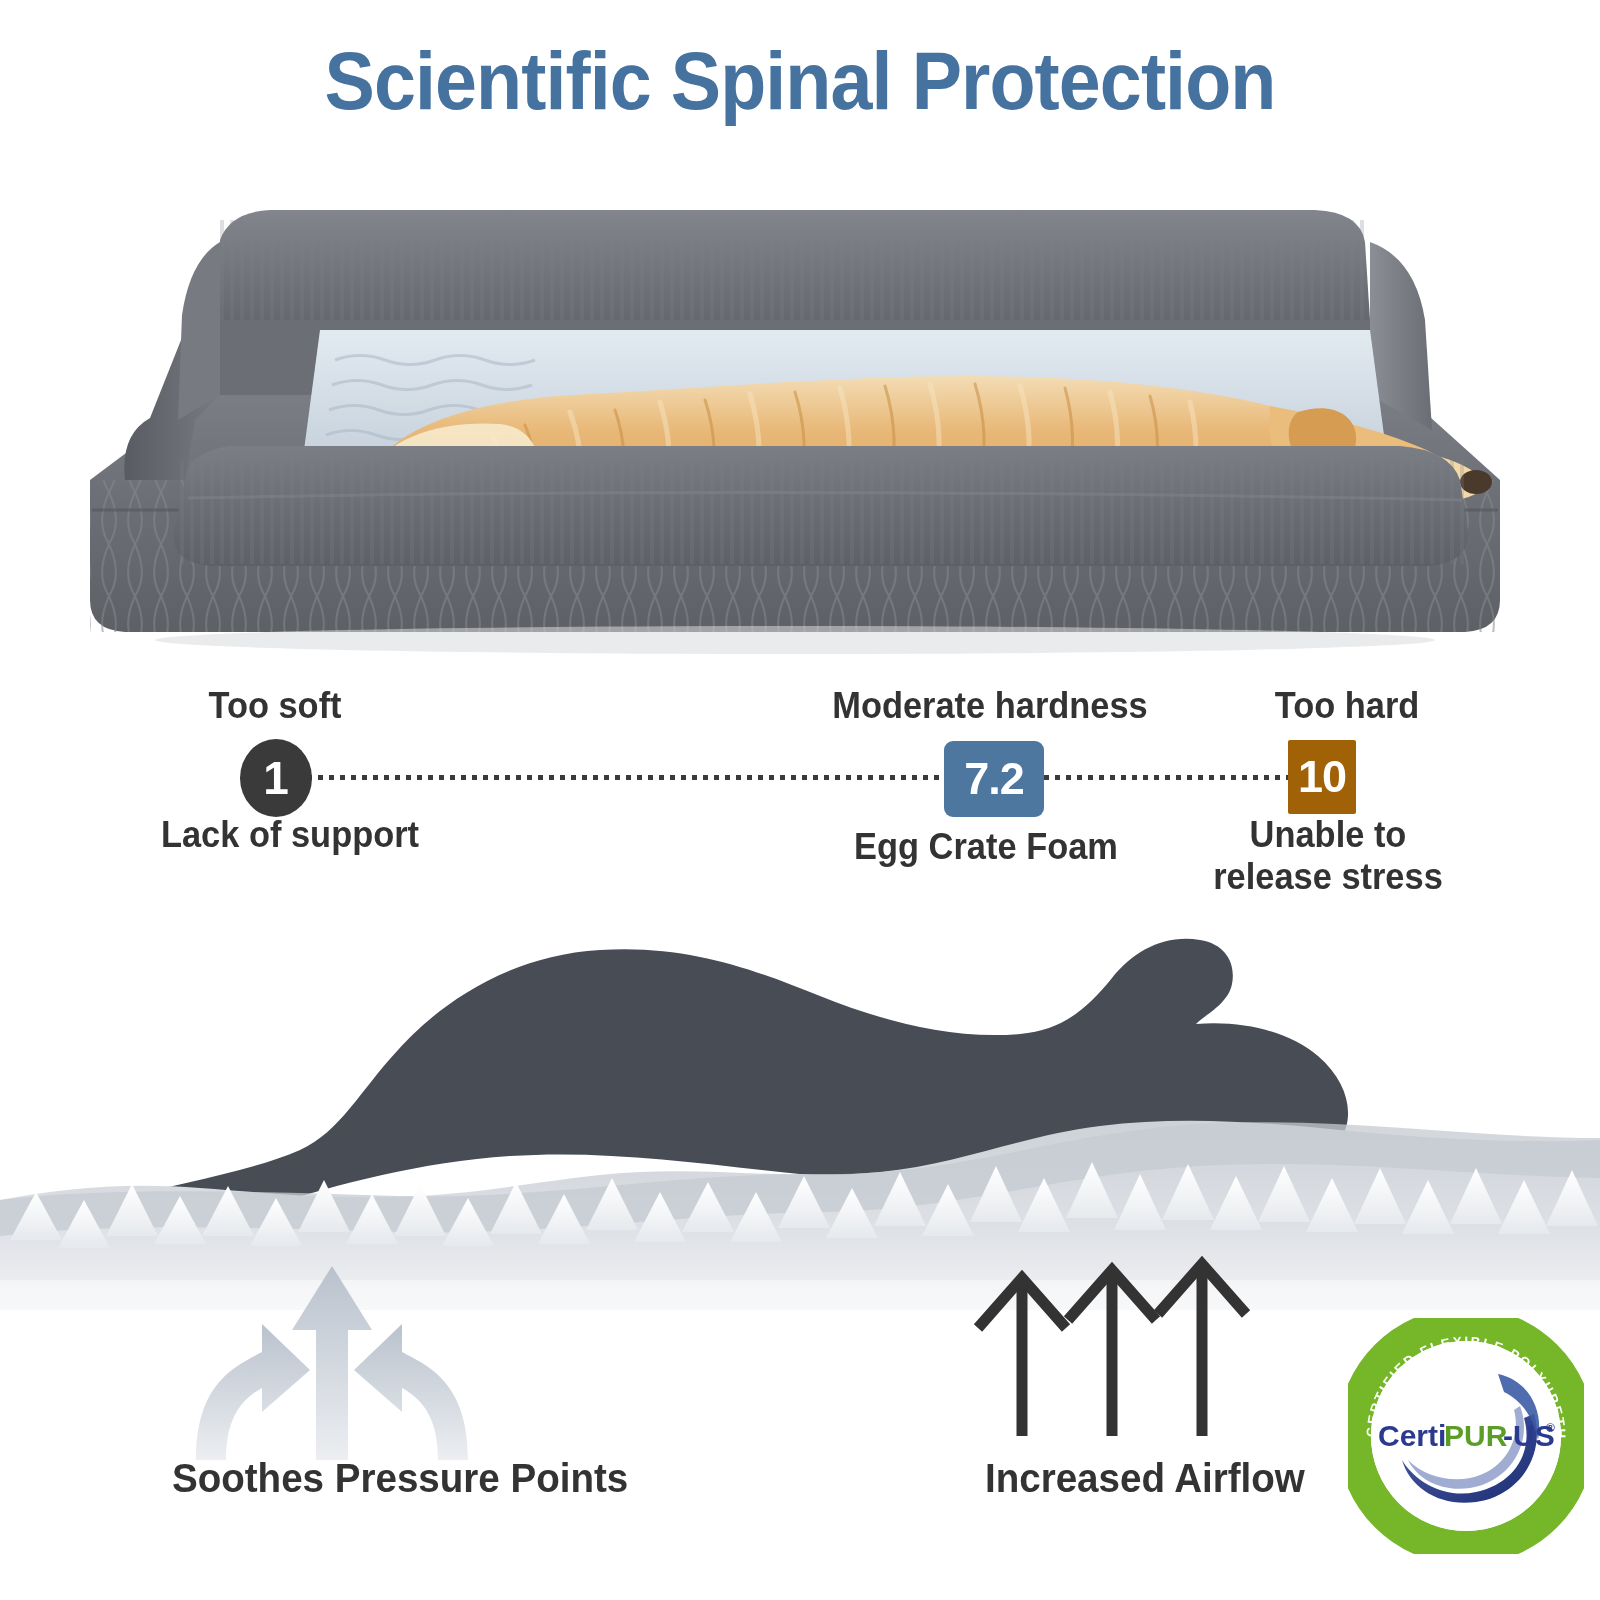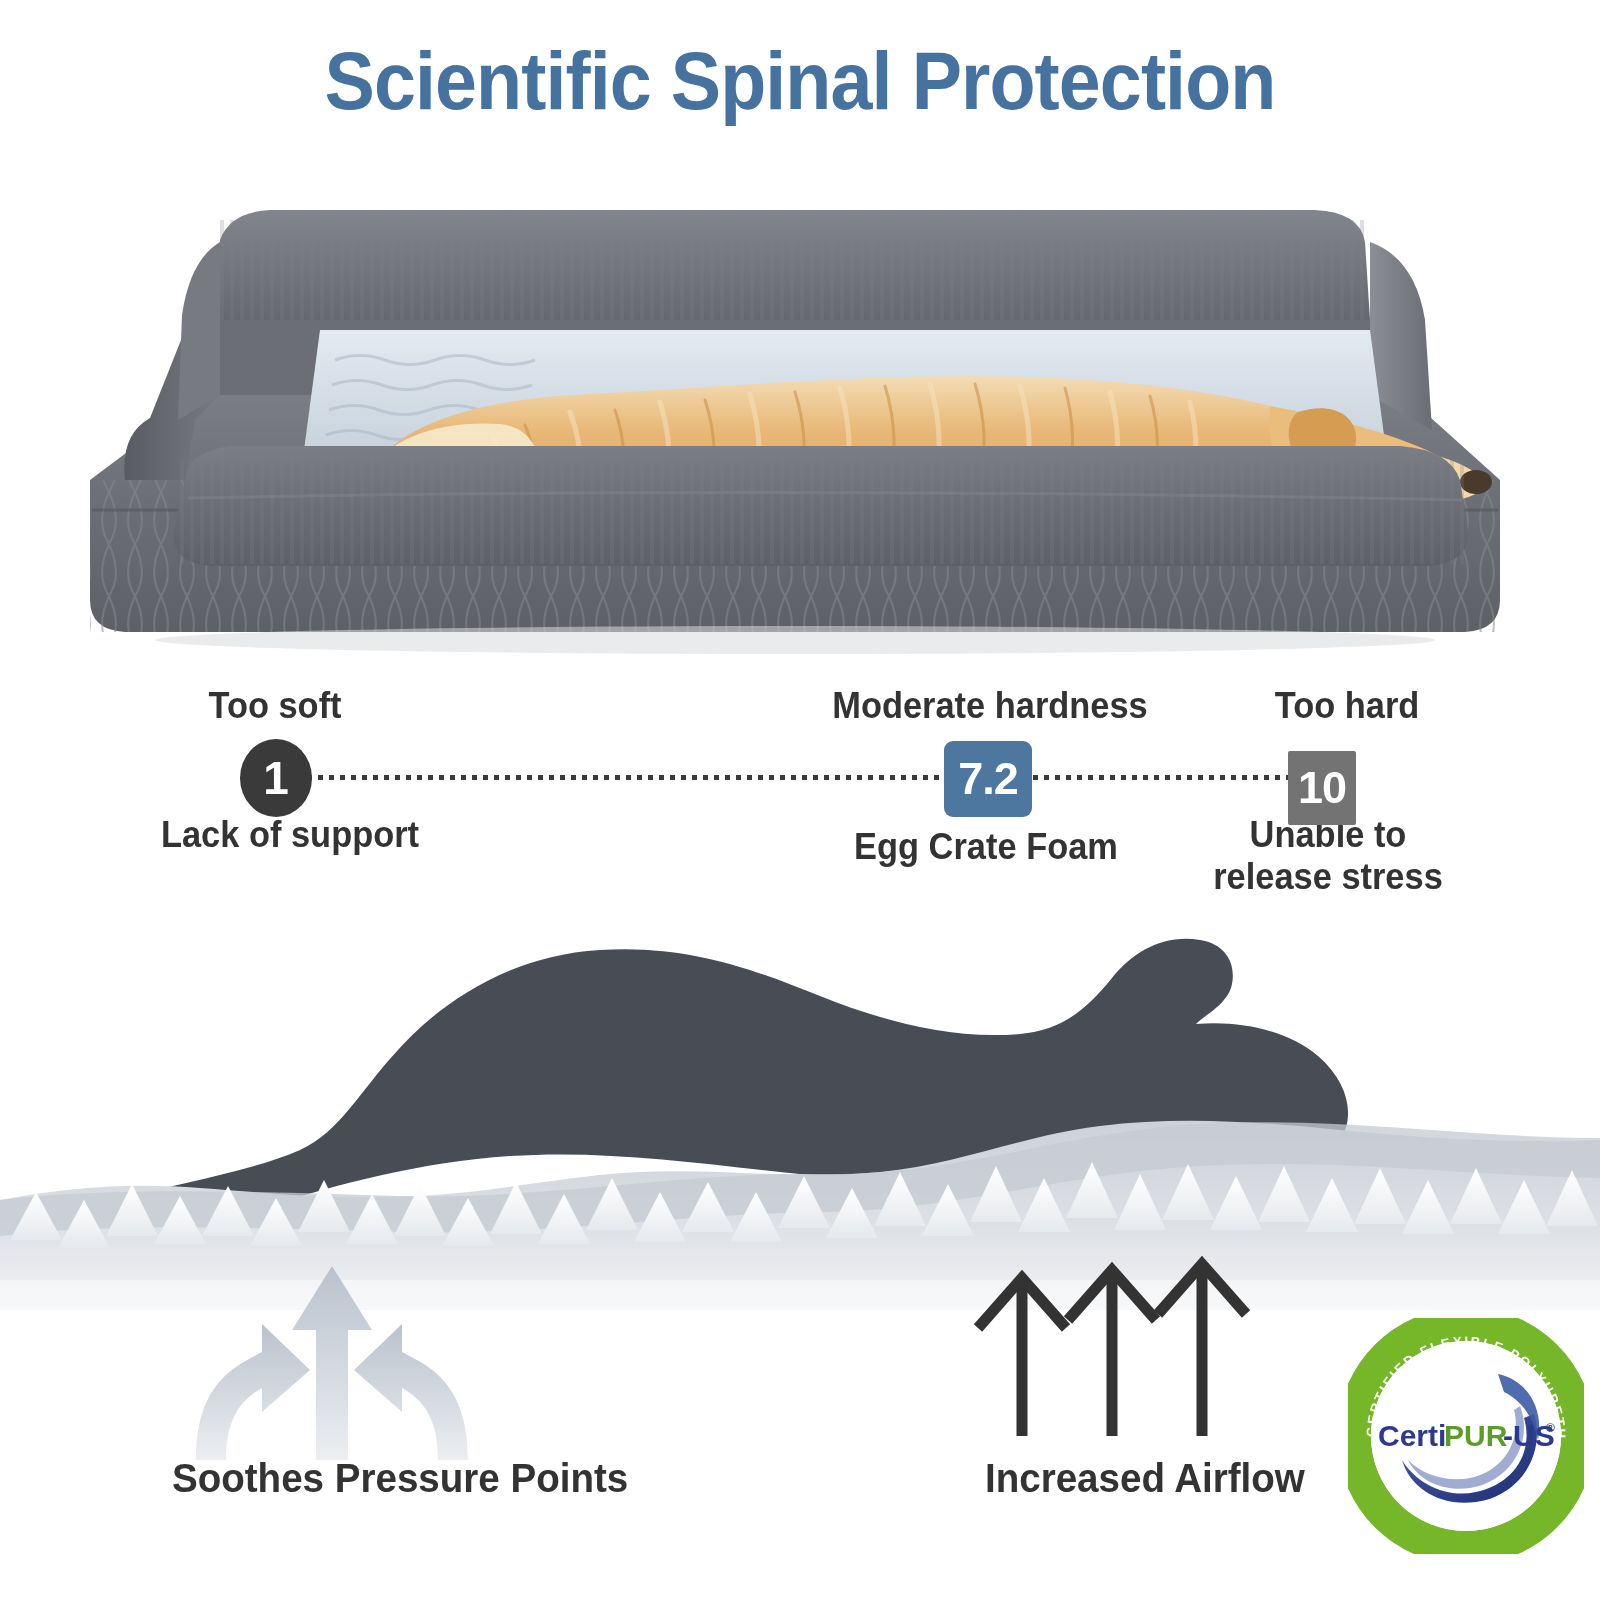--- a/index.html
+++ b/index.html
@@ -58,28 +58,28 @@
     display:flex; align-items:center; justify-content:center;
     color:#ffffff; font-weight:bold;
     font-family:"Liberation Sans", sans-serif;
   }
   #badge-1 {
     left:240px; top:739px; width:72px; height:78px;
     background:#3a3a3a; border-radius:50%;
     font-size:46px;
   }
   #badge-72 {
-    left:944px; top:741px; width:88px; height:76px;
+    left:944px; top:741px; width:100px; height:76px;
     background:#4d779f; border-radius:9px;
     font-size:45px; letter-spacing:-1px;
   }
   #badge-10 {
     left:1288px; top:740px; width:68px; height:74px;
-    background:#737373; border-radius:2px;
-    font-size:45px; letter-spacing:-1px;margin-top:11px;
+    background:#a16207; border-radius:2px;
+    font-size:45px; letter-spacing:-1px;
   }
 
   
   #diagram { position:absolute; left:0; top:900px; width:1600px; height:560px; }
   #diagram svg { display:block; width:100%; height:100%; }
 
   
   .bottom-label {
     position:absolute;
     font-size:41px; font-weight:bold; color:#333333;

